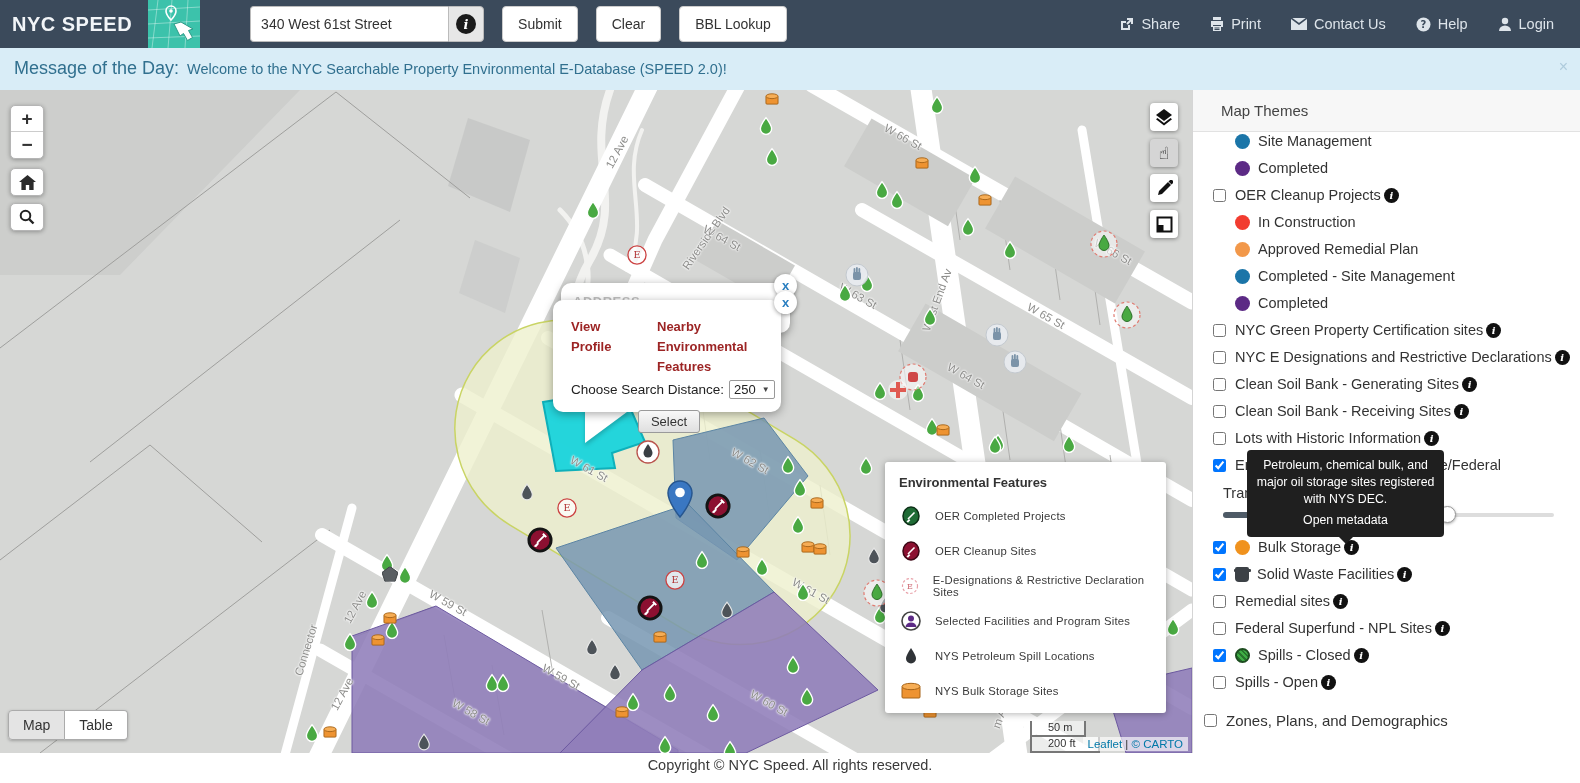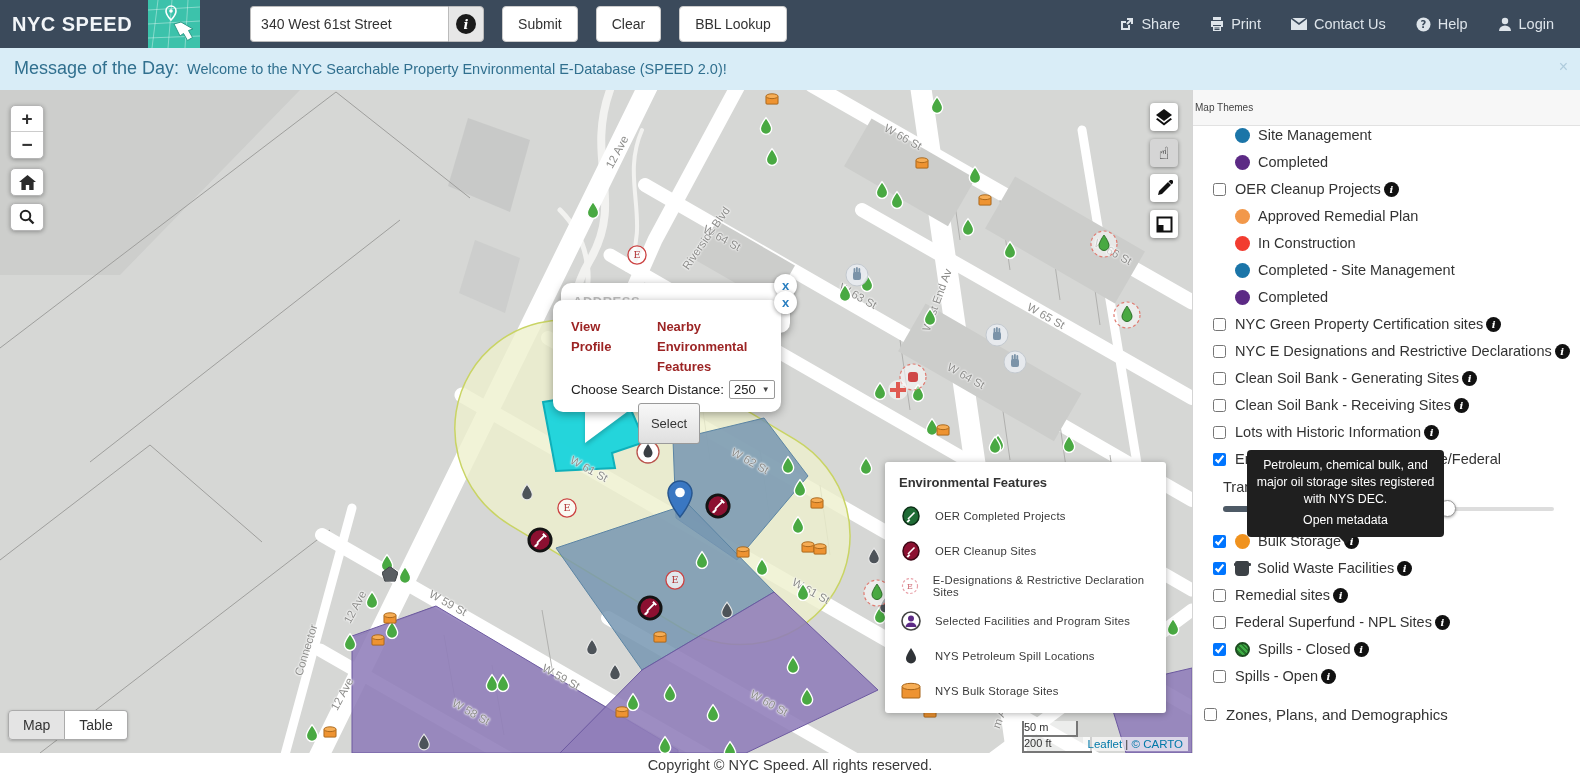--- a/index.html
+++ b/index.html
@@ -45,50 +45,50 @@
   .handglyph { font-family:"DejaVu Sans",sans-serif; font-size:17px; color:#111; line-height:1; }
 
   
   .tabs { position:absolute; left:8px; top:620px; display:flex; z-index:10; box-shadow:0 1px 3px rgba(0,0,0,.25); border-radius:4px; }
   .tab { height:30px; display:flex; align-items:center; justify-content:center; font-size:14px; color:#333; border:1px solid #ababab; cursor:pointer; padding:0 14px; }
   .tab.active { background:#e4e4e4; border-radius:4px 0 0 4px; }
   .tab.inactive { background:#fff; border-left:none; border-radius:0 4px 4px 0; }
 
   
   .scale { position:absolute; left:1022px; top:631px; z-index:5; font-size:11px; color:#333; }
-  .scale div { background:rgba(255,255,255,.55); border:2px solid #777; border-top:none; padding:0 0 1px; line-height:13px; white-space:nowrap; }
+  .scale div { background:rgba(255,255,255,.55); border:2px solid #777; border-top:none; padding:0 16px 1px; line-height:13px; white-space:nowrap;margin-left:8px; }
   .scale .m { width:56px; }
   .scale .ft { width:70px; }
   .attrib { position:absolute; right:4px; bottom:2px; z-index:5; font-size:11.5px; background:rgba(255,255,255,.65); padding:1px 5px; color:#333; }
   .attrib a { color:#0078a8; text-decoration:none; cursor:pointer; }
 
   
   .popup-back { position:absolute; left:561px; top:193px; width:229px; height:50px; background:#fff; border-radius:10px; box-shadow:0 2px 8px rgba(0,0,0,.35); z-index:6; }
   .popup-back .addr { color:#bfbfbf; font-size:13px; font-weight:bold; letter-spacing:.5px; padding:11px 0 0 12px; border-bottom:1px solid #e8e8e8; }
   .popup { position:absolute; left:553px; top:210px; width:228px; height:112px; background:#fff; border-radius:10px; box-shadow:0 2px 10px rgba(0,0,0,.35); z-index:7; padding:17px 14px 0 18px; }
   .popup-links { display:flex; gap:26px;justify-content:space-between; }
   .plink { color:#9c2424; font-weight:bold; font-size:13px; line-height:1.55; cursor:pointer; width:72px; }
   .plink.wide { width:132px; }
   .prow { display:flex; align-items:center; gap:5px; margin-top:3px; font-size:13.5px; color:#222; white-space:nowrap; }
   .psel { border:1px solid #999; border-radius:2px; font-size:13px; color:#222; padding:0 4px; height:19px; display:flex; align-items:center; gap:6px; cursor:pointer; background:#fff; }
   .psel .car { font-size:8px; color:#444; }
-  .pselectbtn { display:block; margin:4px auto 0; background:linear-gradient(#f8f8f8,#dfdfdf); border:1px solid #9a9a9a; border-radius:3px; font-size:13px; color:#333; padding:12px 12px; cursor:pointer; }
+  .pselectbtn { display:block; margin:11px auto 0; background:linear-gradient(#f8f8f8,#dfdfdf); border:1px solid #9a9a9a; border-radius:3px; font-size:13px; color:#333; padding:3px 12px; cursor:pointer; }
   .popup-tail { position:absolute; left:585px; top:319px; width:0; height:0; border-top:34px solid #fff; border-right:46px solid transparent; z-index:7; filter:drop-shadow(0 3px 2px rgba(0,0,0,.2)); }
   .closer { position:absolute; width:23px; height:23px; background:#fff; border-radius:50%; box-shadow:0 1px 4px rgba(0,0,0,.4); color:#2a7fc1; font-weight:bold; font-size:13px; display:flex; align-items:center; justify-content:center; cursor:pointer; z-index:8; }
 
   
   .legend { position:absolute; left:885px; top:372px; width:281px; height:251px; background:#fff; border-radius:3px; box-shadow:0 1px 7px rgba(0,0,0,.3); z-index:5; padding:13px 14px; }
   .legend h3 { font-size:13px; color:#333; margin-bottom:8px; }
   .litem { display:flex; align-items:center; gap:12px; height:35px; }
   .litem .lic { width:24px; display:flex; justify-content:center; }
   .litem .ltx { font-size:11.3px; color:#3a3a3a; letter-spacing:.2px; }
 
   
   .sidebar { width:388px; height:663px; background:#fff; border-left:1px solid #d5d5d5; position:relative; overflow:hidden; flex:none; }
-  .sb-head { position:relative; z-index:3; background:#f7f7f7; border-bottom:1px solid #e2e2e2; padding:12px 2px; font-size:10px; color:#444; }
+  .sb-head { position:relative; z-index:3; background:#f7f7f7; border-bottom:1px solid #e2e2e2; padding:12px 28px; font-size:15px; color:#444; }
   #theme-list { position:relative; z-index:1; padding:6px 0 0 0; }
   .trow { display:flex; align-items:flex-start; font-size:14.5px; color:#333; padding:3px 10px 3px 20px; line-height:21px; }
   .trow.sub { padding-left:42px; }
   .trow.section { padding-left:11px; margin-top:11px; font-size:15px; }
   .trow input[type=checkbox] { width:13px; height:13px; margin:4px 9px 0 0; flex:none; cursor:pointer; }
   .dot { width:15px; height:15px; border-radius:50%; margin:3px 8px 0 0; flex:none; }
   .tr-label { margin-right:3px; }
   .info { width:15px; height:15px; background:#111; color:#fff; border-radius:50%; font-size:10px; font-weight:bold; font-family:"DejaVu Serif",serif; font-style:italic; display:inline-flex; align-items:center; justify-content:center; margin-top:3px; flex:none; cursor:pointer; }
   .trash { width:14px; height:15px; background:#3c4146; border-radius:2px 2px 4px 4px; margin:3px 8px 0 0; position:relative; flex:none; }
   .trash::before { content:''; position:absolute; top:2px; left:-1.5px; right:-1.5px; height:2.5px; background:#3c4146; border-radius:1px; }
@@ -746,26 +746,26 @@
         <div class="trow sub">
           <span class="dot" style="background:#5c2a85"></span>
           <span class="tr-label">Completed</span>
         </div>
         <div class="trow check">
           <input type="checkbox" style="">
           <span class="tr-label">OER Cleanup Projects</span>
           <span class="info">i</span>
         </div>
         <div class="trow sub">
+          <span class="dot" style="background:#f23c30"></span>
+          <span class="tr-label">In Construction</span>
+        </div>
+        <div class="trow sub">
           <span class="dot" style="background:#f2984a"></span>
           <span class="tr-label">Approved Remedial Plan</span>
-        </div>
-        <div class="trow sub">
-          <span class="dot" style="background:#f23c30"></span>
-          <span class="tr-label">In Construction</span>
         </div>
         <div class="trow sub">
           <span class="dot" style="background:#1b75a8"></span>
           <span class="tr-label">Completed - Site Management</span>
         </div>
         <div class="trow sub">
           <span class="dot" style="background:#5c2a85"></span>
           <span class="tr-label">Completed</span>
         </div>
         <div class="trow check">

